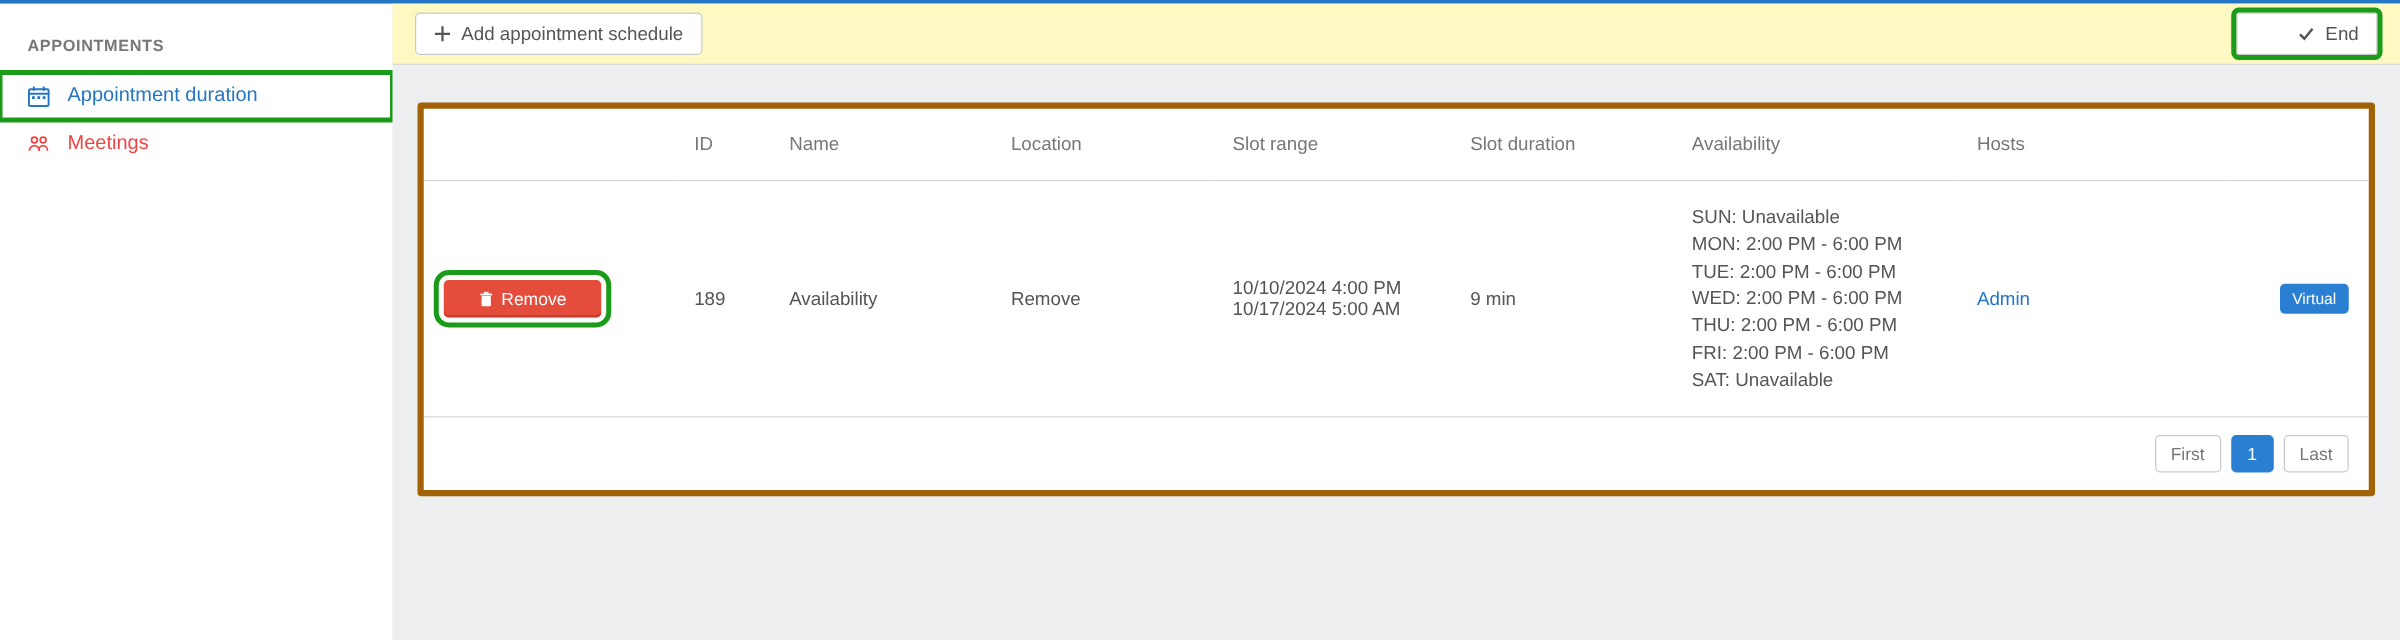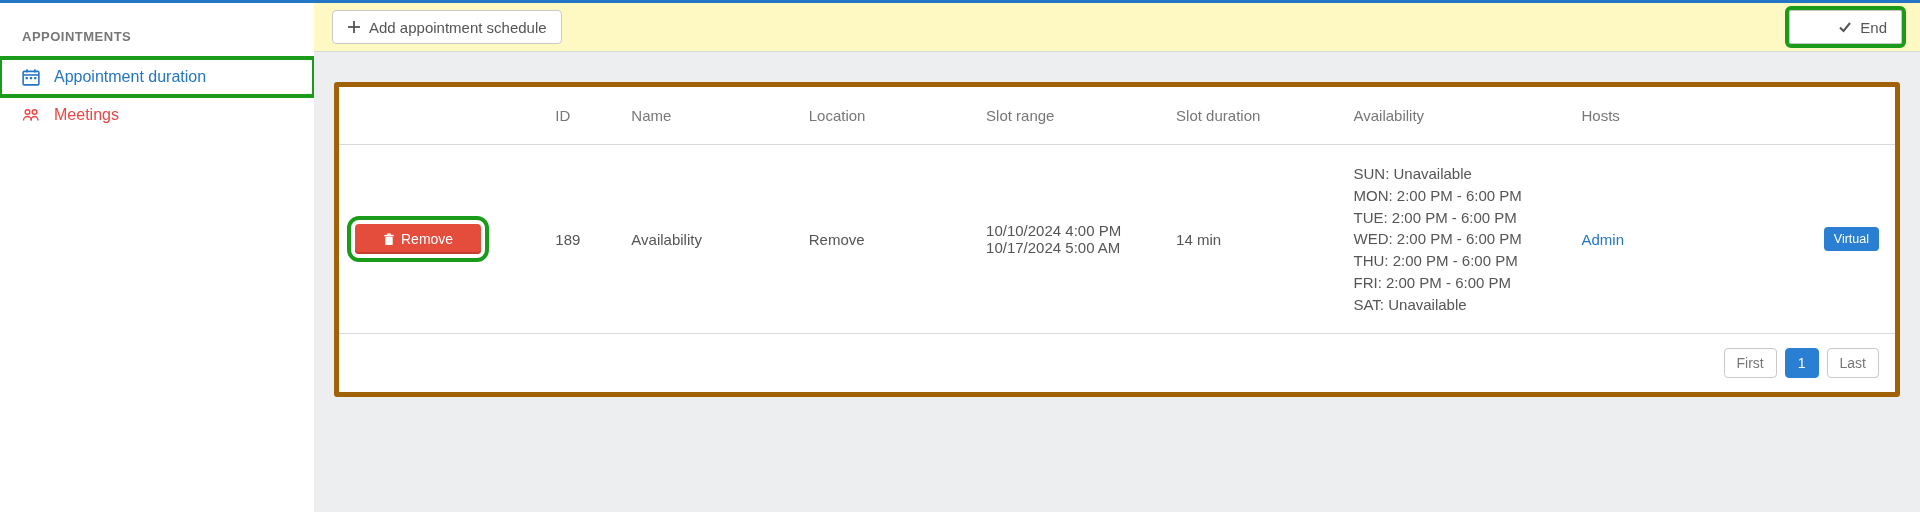--- a/index.html
+++ b/index.html
@@ -155,21 +155,21 @@
                   <span>Remove</span>
                 </button>
               </td>
               <td>189</td>
               <td>Availability</td>
               <td>Remove</td>
               <td>
                 <div>10/10/2024 4:00 PM</div>
                 <div>10/17/2024 5:00 AM</div>
               </td>
-              <td>14 min</td>
+              <td>9 min</td>
               <td>
                 <div class="avail-list">
                   <div>SUN: Unavailable</div>
                   <div>MON: 2:00 PM - 6:00 PM</div>
                   <div>TUE: 2:00 PM - 6:00 PM</div>
                   <div>WED: 2:00 PM - 6:00 PM</div>
                   <div>THU: 2:00 PM - 6:00 PM</div>
                   <div>FRI: 2:00 PM - 6:00 PM</div>
                   <div>SAT: Unavailable</div>
                 </div>

